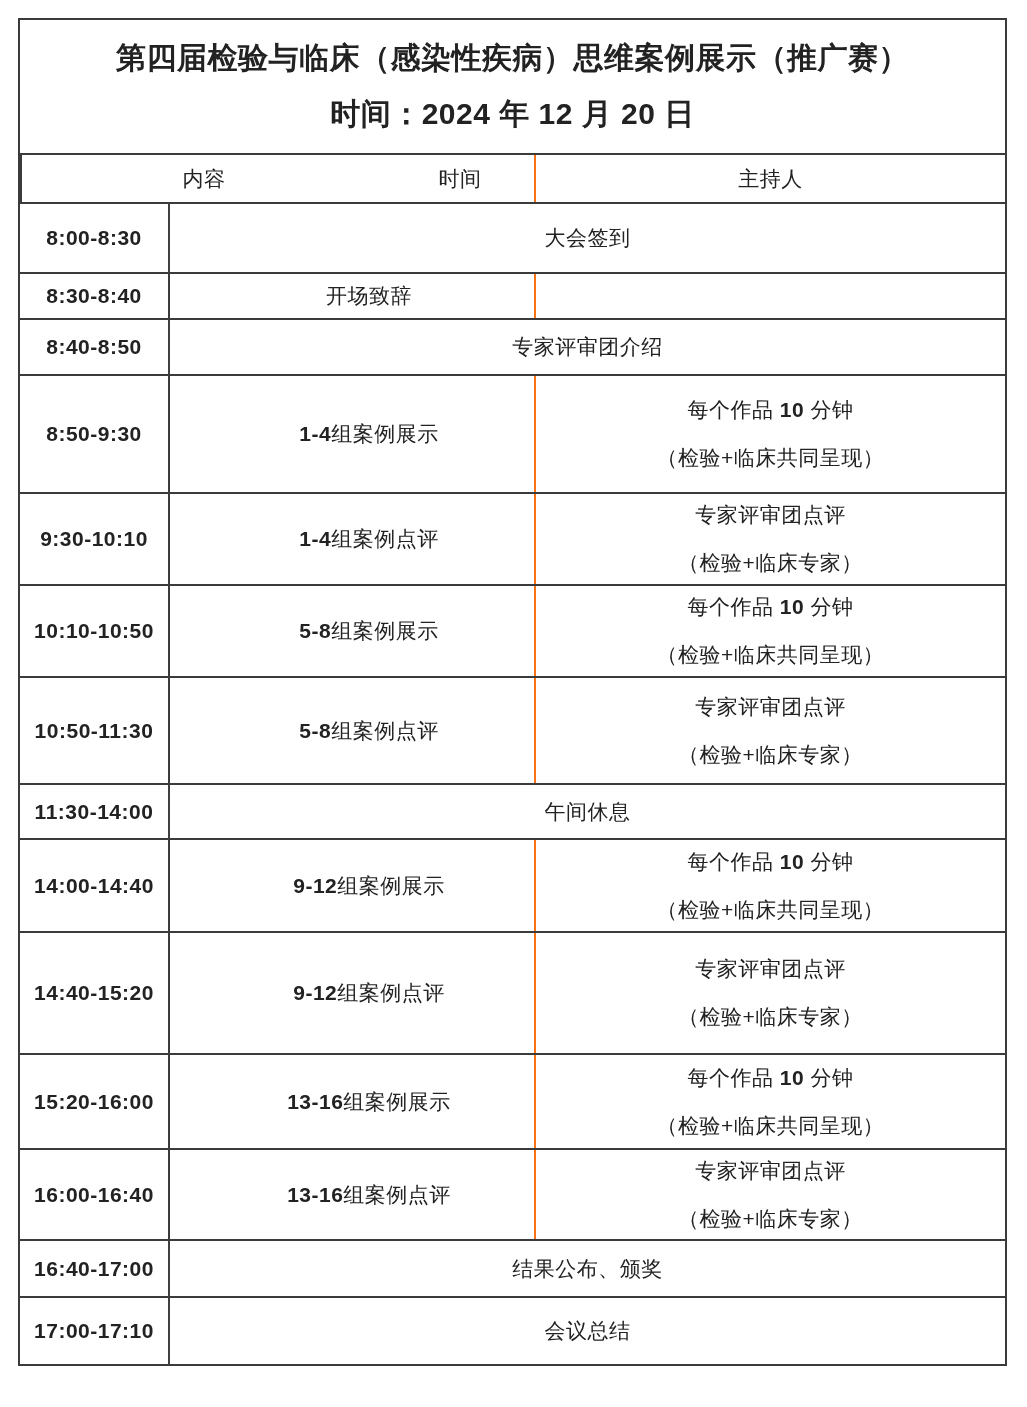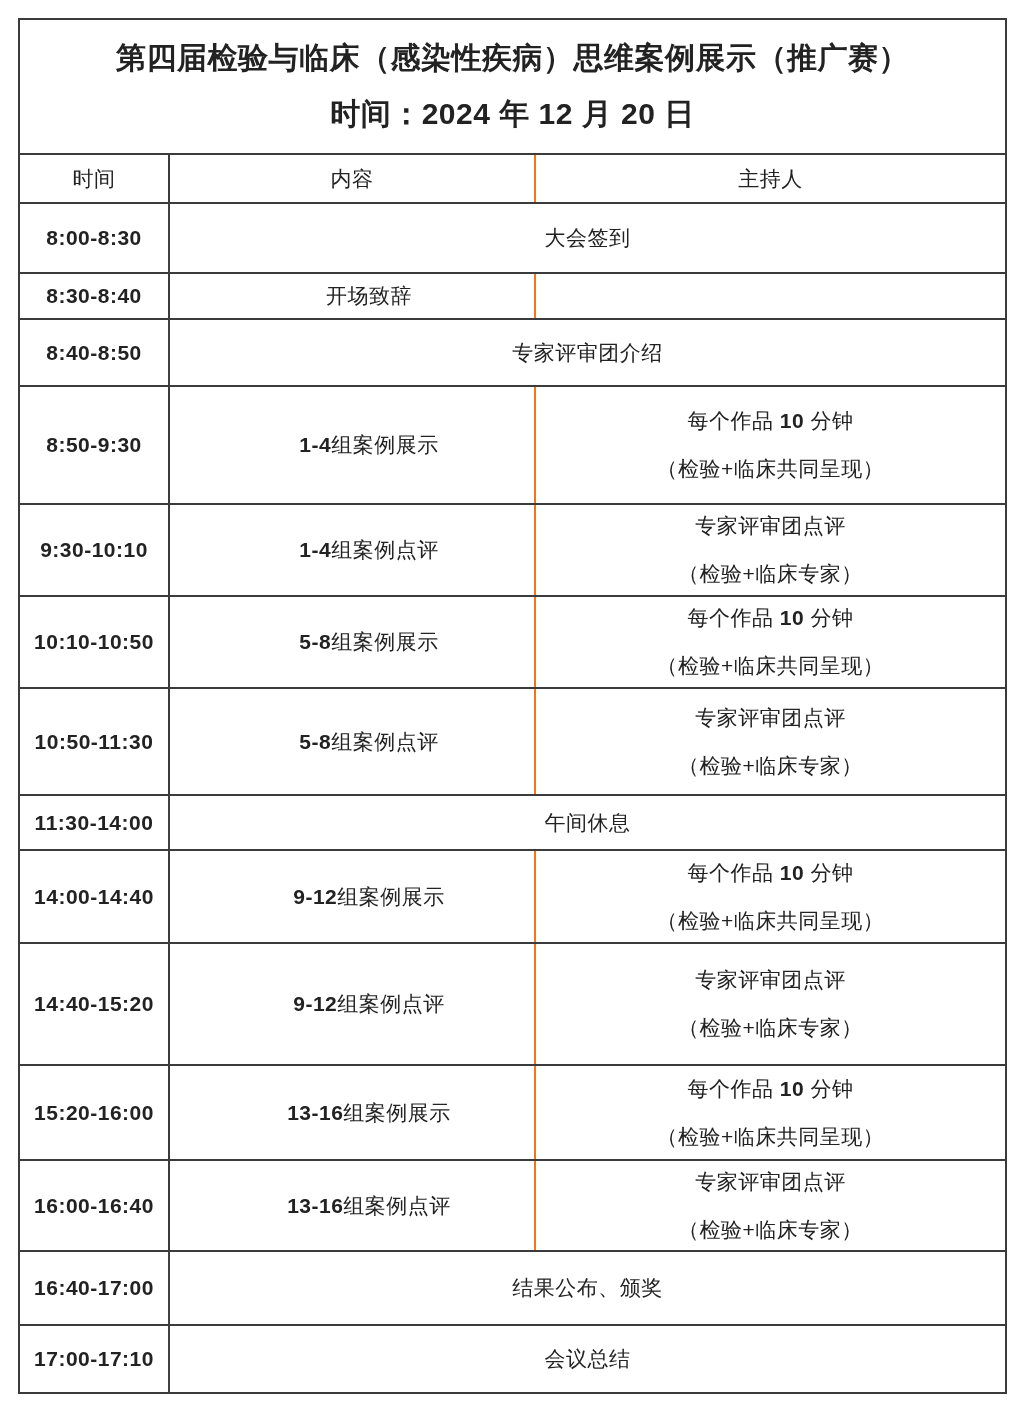--- a/index.html
+++ b/index.html
@@ -53,43 +53,43 @@
   <div class="schedule">
 
     <div class="tr">
       <div class="title-cell">
         <div class="title-line">第四届检验与临床（感染性疾病）思维案例展示（推广赛）</div>
         <div class="title-line">时间：2024 年 12 月 20 日</div>
       </div>
     </div>
 
     <div class="tr hdr" style="height:49px">
+      <div class="cell c-mid">内容</div>
       <div class="cell c-time">时间</div>
-      <div class="cell c-mid">内容</div>
       <div class="cell c-host">主持人</div>
     </div>
 
     <div class="tr" style="height:70px">
       <div class="cell c-time">
           <span class="num">8:00-8:30</span>
         </div>
       <div class="cell c-merged">大会签到</div>
     </div>
 
     <div class="tr" style="height:46px">
       <div class="cell c-time">
           <span class="num">8:30-8:40</span>
         </div>
       <div class="cell c-mid">开场致辞</div>
       <div class="cell c-host">
           <div class="host-line"></div>
         </div>
     </div>
 
-    <div class="tr" style="height:67px">
+    <div class="tr" style="height:56px">
       <div class="cell c-time">
           <span class="num">8:40-8:50</span>
         </div>
       <div class="cell c-merged">专家评审团介绍</div>
     </div>
 
     <div class="tr" style="height:118px">
       <div class="cell c-time">
           <span class="num">8:50-9:30</span>
         </div>
@@ -177,21 +177,21 @@
       <div class="cell c-time">
           <span class="num">16:00-16:40</span>
         </div>
       <div class="cell c-mid"><span class="num">13-16</span> 组案例点评</div>
       <div class="cell c-host">
         <div class="host-line">专家评审团点评</div>
         <div class="host-line">（检验+临床专家）</div>
       </div>
     </div>
 
-    <div class="tr" style="height:74px">
+    <div class="tr" style="height:57px">
       <div class="cell c-time">
           <span class="num">16:40-17:00</span>
         </div>
       <div class="cell c-merged">结果公布、颁奖</div>
     </div>
 
     <div class="tr" style="height:68px">
       <div class="cell c-time">
           <span class="num">17:00-17:10</span>
         </div>

